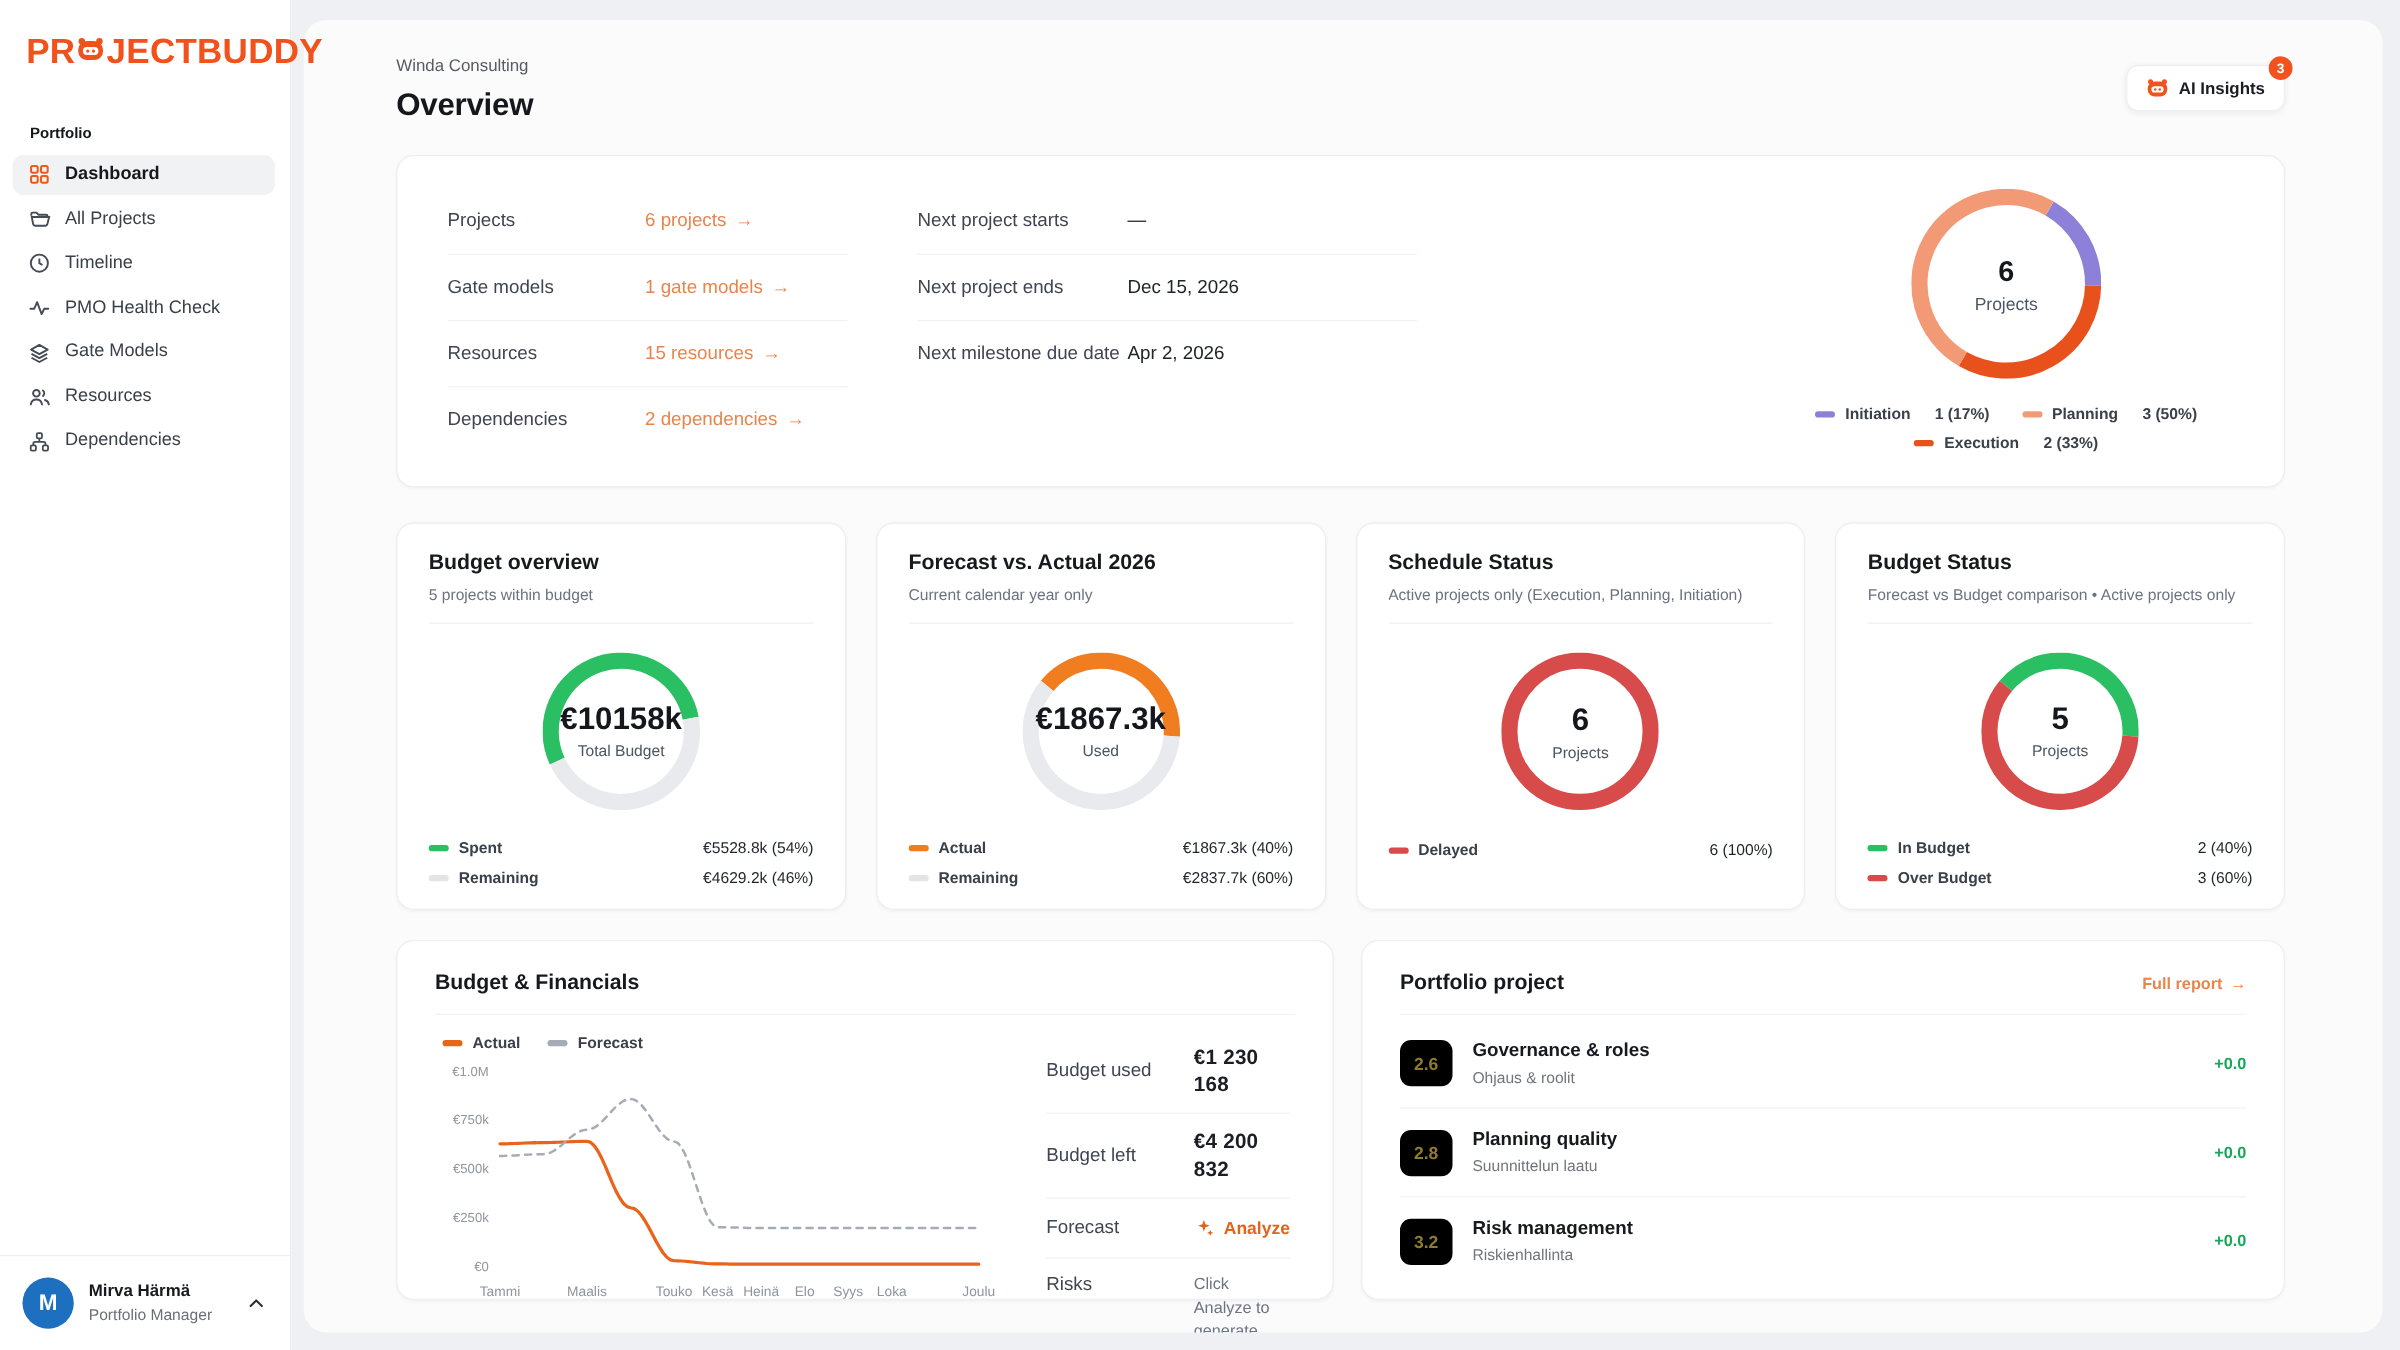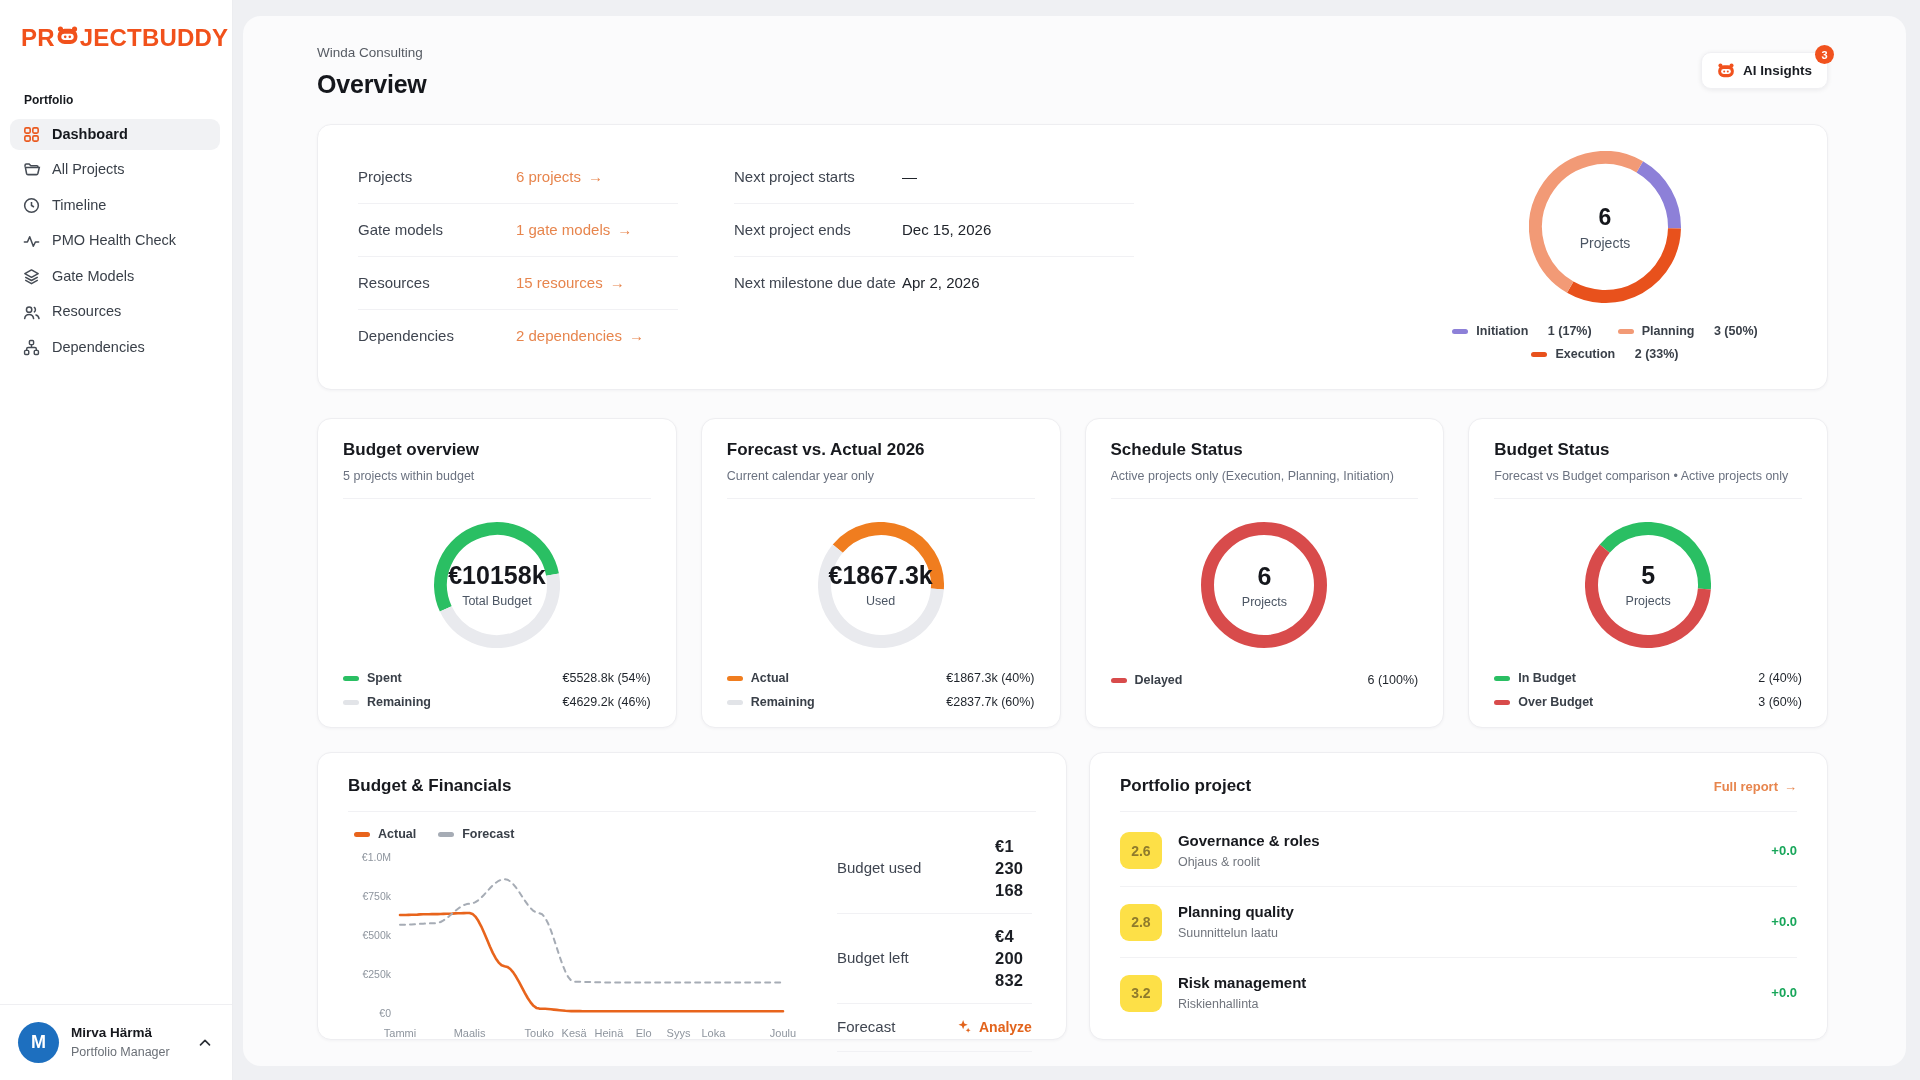--- a/index.html
+++ b/index.html
@@ -11,21 +11,21 @@
     display: flex;
     font-size: 14px;
     line-height: 1.35;
   }
   
   .sidebar {
     width: 233px; height: 1080px; background: #FFFFFF;
     border-right: 1px solid #ECEDF0; position: relative; flex: 0 0 233px;
   }
   .logo { display: flex; align-items: center; padding: 22px 0 0 21px; color: #F1511B;
-    font-weight: bold; font-size: 24px; letter-spacing: 0.2px; }
+    font-weight: bold; font-size: 28px; letter-spacing: 0.2px; }
   .logo svg { margin: 2px 1px 0; }
   .nav-section-label { font-size: 12px; font-weight: bold; color: #15181D; padding: 38px 0 10px 24px; }
   .nav { display: flex; flex-direction: column; gap: 4px; }
   .nav-item {
     display: flex; align-items: center; gap: 11px;
     margin: 0 12px 0 10px; padding: 6px 12px; border-radius: 9px;
     font-size: 14.5px; color: #3A4049; cursor: pointer;
   }
   .nav-item.active { background: #F1F2F4; color: #15181D; font-weight: 600; }
   .nav-item .ic { width: 19px; height: 19px; display: inline-flex; }
@@ -95,30 +95,30 @@
   
   .bottom-row { display: grid; grid-template-columns: 1fr 1fr; gap: 22px; }
   .fin-card { height: 288px; padding: 22px 30px 14px; display: flex; flex-direction: column; }
   .fin-body { display: flex; gap: 34px; flex: 1; padding-top: 12px; }
   .fin-chart { flex: 0 0 56%; }
   .fin-legend { display: flex; gap: 22px; margin: 2px 0 2px 6px; }
   .fin-table { flex: 1; padding-right: 4px; }
   .fin-row { display: flex; align-items: center; padding: 11px 0; border-bottom: 1px solid #F1F1F4; min-height: 48px; }
   .fin-row:last-child { border-bottom: none; align-items: flex-start; }
   .fin-label { width: 118px; flex: 0 0 118px; font-size: 15px; color: #3F4550; }
-  .fin-value { font-size: 16.5px; font-weight: 600; color: #1B1E24; letter-spacing: 0.2px; margin-left: 40px; }
+  .fin-value { font-size: 16.5px; font-weight: 600; color: #1B1E24; letter-spacing: 0.2px; }
   .analyze-btn { display: inline-flex; align-items: center; gap: 7px; color: #E2631B; font-size: 14px; font-weight: bold; cursor: pointer; }
   .fin-note { font-size: 13px; color: #6B7280; max-width: 150px; line-height: 1.45; }
   .health-card { height: 288px; padding: 22px 30px; display: flex; flex-direction: column; }
   .health-head { display: flex; align-items: center; justify-content: space-between; }
   .health-link { display: inline-flex; gap: 6px; align-items: center; color: #E7854D; font-size: 13px; font-weight: 600; cursor: pointer; }
   .health-items { display: flex; flex-direction: column; }
   .health-item { display: flex; align-items: center; gap: 16px; padding: 15px 0; border-bottom: 1px solid #F2F2F4; }
   .health-item:last-child { border-bottom: none; }
-  .score-badge { width: 42px; height: 37px; border-radius: 9px; background: #fde047; color: #8F7B2C;
+  .score-badge { width: 42px; height: 37px; border-radius: 9px; background: #000000; color: #8F7B2C;
     font-size: 14px; font-weight: bold; display: flex; align-items: center; justify-content: center; flex: 0 0 42px; }
   .hi-title { font-size: 15px; font-weight: 600; color: #17191E; }
   .hi-sub { font-size: 12.5px; color: #71757D; margin-top: 3px; }
   .hi-delta { margin-left: auto; font-size: 13px; font-weight: 600; color: #18A65A; }
   .arrow { font-size: 1em; }
 </style>
 </head>
 <body>
 
 <aside class="sidebar">

